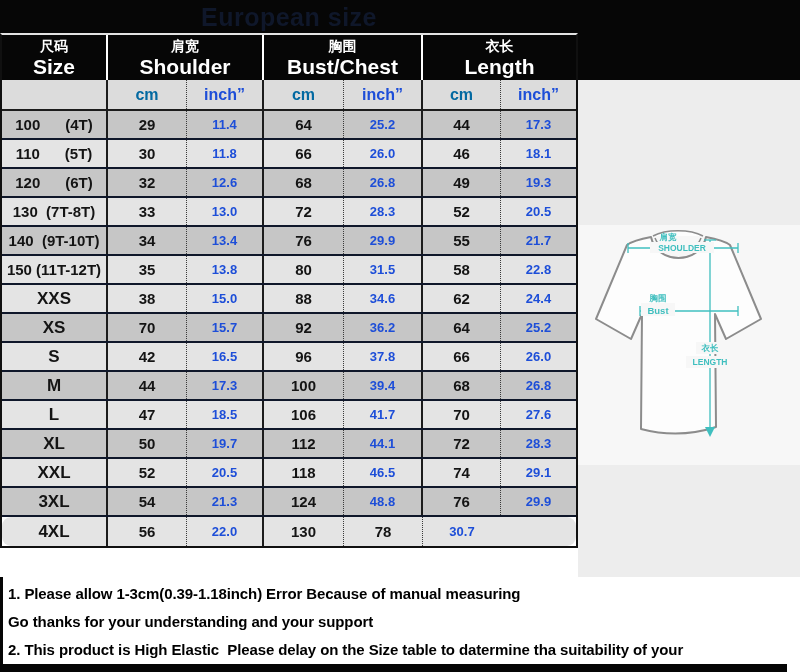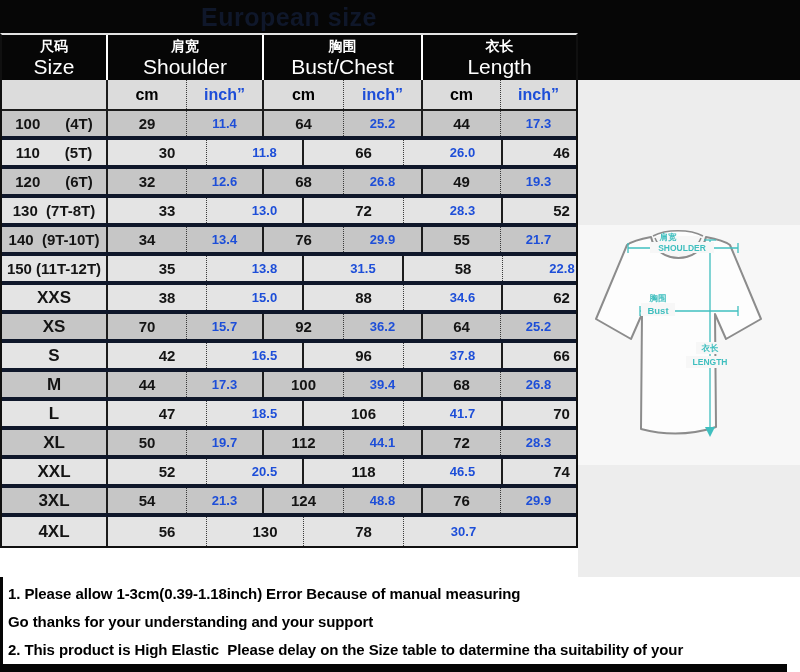--- a/index.html
+++ b/index.html
@@ -19,37 +19,37 @@
     border-left:2px solid #101010; border-right:2px solid #101010;
     border-top:2px solid #e2e2e2; border-bottom:2px solid #101010;
   }
   .header-row { display:grid; grid-template-columns:106px 156px 159px 153px; height:45px; }
   .hcell {
     border-right:2px solid #ffffff; box-sizing:border-box; color:#fff; text-align:center;
     display:flex; flex-direction:column; justify-content:center;
   }
   .hcell:last-child { border-right:none; }
   .hcell .zh { font-size:14px; font-weight:bold; line-height:17px; }
-  .hcell .en { font-size:21px; font-weight:normal; line-height:23px; }
+  .hcell .en { font-size:21px; font-weight:bold; line-height:23px; }
   .subheader {
     display:grid; grid-template-columns:106px 79px 77px 80px 79px 78px 75px;
     height:31px; background:#dcdcdc; border-bottom:2px solid #1c1c1c; box-sizing:border-box;
   }
   .scell {
     display:flex; align-items:center; justify-content:center;
-    font-weight:bold; font-size:16px; color:#000000; box-sizing:border-box;
+    font-weight:bold; font-size:16px; color:#0369a1; box-sizing:border-box;
   }
   .scell.inch, .cell.inch { color:#1d4ed8; }
   .trow {
     display:grid; grid-template-columns:106px 79px 77px 80px 79px 78px 75px;
-    height:29px; border-bottom:4px solid #0f172a; box-sizing:border-box;
-  }
-  .trow:last-child { border-bottom:none; }
+    height:29px; border-bottom:2px solid #0f172a; box-sizing:border-box;
+  }
+  .trow:last-child { border-bottom:none;border-radius:9px; }
   .trow.dark { background:#c6c6c6; }
-  .trow.light { background:#e4e4e4;gap:20px; }
+  .trow.light { background:#e4e4e4; }
   .cell {
     display:flex; align-items:center; justify-content:center; box-sizing:border-box;
     font-weight:bold; font-size:15px; color:#141414; white-space:pre;
   }
   .cell.inch { font-size:13px; }
   .cell.big { font-size:17px; }
   .bsolid { border-right:2px solid #1c1c1c; }
   .bdot   { border-right:1px dotted #3a3a3a; }
   
   .right-panel { position:absolute; left:578px; top:80px; width:222px; height:497px; background:#ededed; }
@@ -146,20 +146,21 @@
           <div class="cell bsolid inch">13.4</div>
           <div class="cell bdot">76</div>
           <div class="cell bsolid inch">29.9</div>
           <div class="cell bdot">55</div>
           <div class="cell  inch">21.7</div>
         </div>
         <div class="trow light">
           <div class="cell bsolid">150 (11T-12T)</div>
           <div class="cell bdot">35</div>
           <div class="cell bsolid inch">13.8</div>
+          <div class="cell bdot">80</div>
           <div class="cell bsolid inch">31.5</div>
           <div class="cell bdot">58</div>
           <div class="cell  inch">22.8</div>
         </div>
         <div class="trow light">
           <div class="cell bsolid big">XXS</div>
           <div class="cell bdot">38</div>
           <div class="cell bsolid inch">15.0</div>
           <div class="cell bdot">88</div>
           <div class="cell bsolid inch">34.6</div>
@@ -225,20 +226,21 @@
           <div class="cell bdot">54</div>
           <div class="cell bsolid inch">21.3</div>
           <div class="cell bdot">124</div>
           <div class="cell bsolid inch">48.8</div>
           <div class="cell bdot">76</div>
           <div class="cell  inch">29.9</div>
         </div>
         <div class="trow light">
           <div class="cell bsolid big">4XL</div>
           <div class="cell bdot">56</div>
+          <div class="cell bsolid inch">22.0</div>
           <div class="cell bdot">130</div>
           <div class="cell bdot">78</div>
           <div class="cell  inch">30.7</div>
         </div>
       </div>
   </div>
 
   <div class="right-panel">
     <div class="shirt-box">
       <svg width="222" height="240" viewBox="0 0 222 240">

